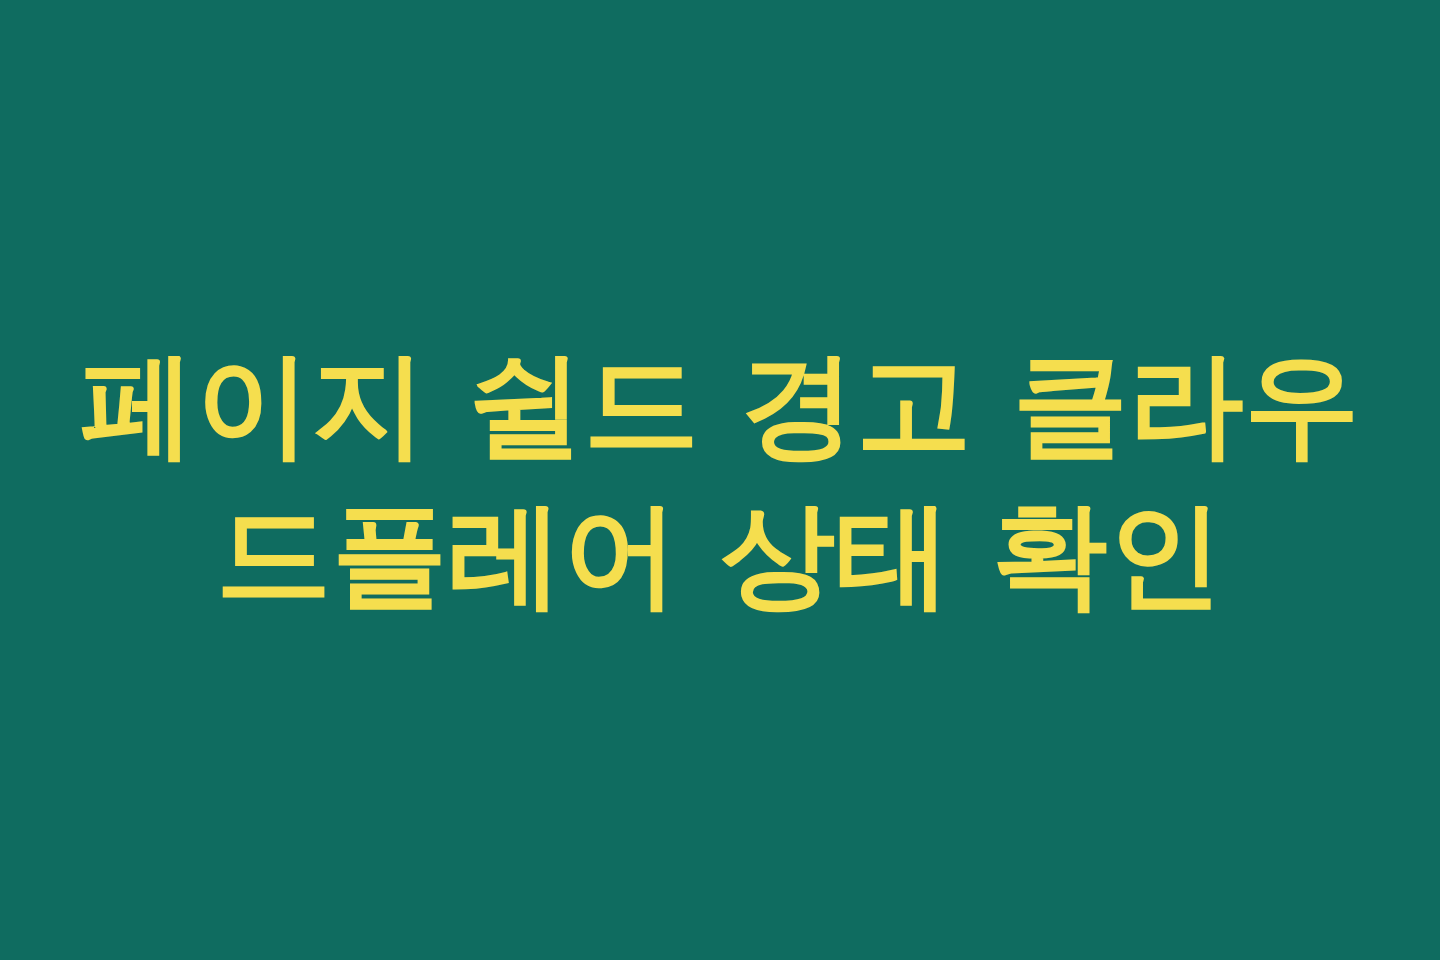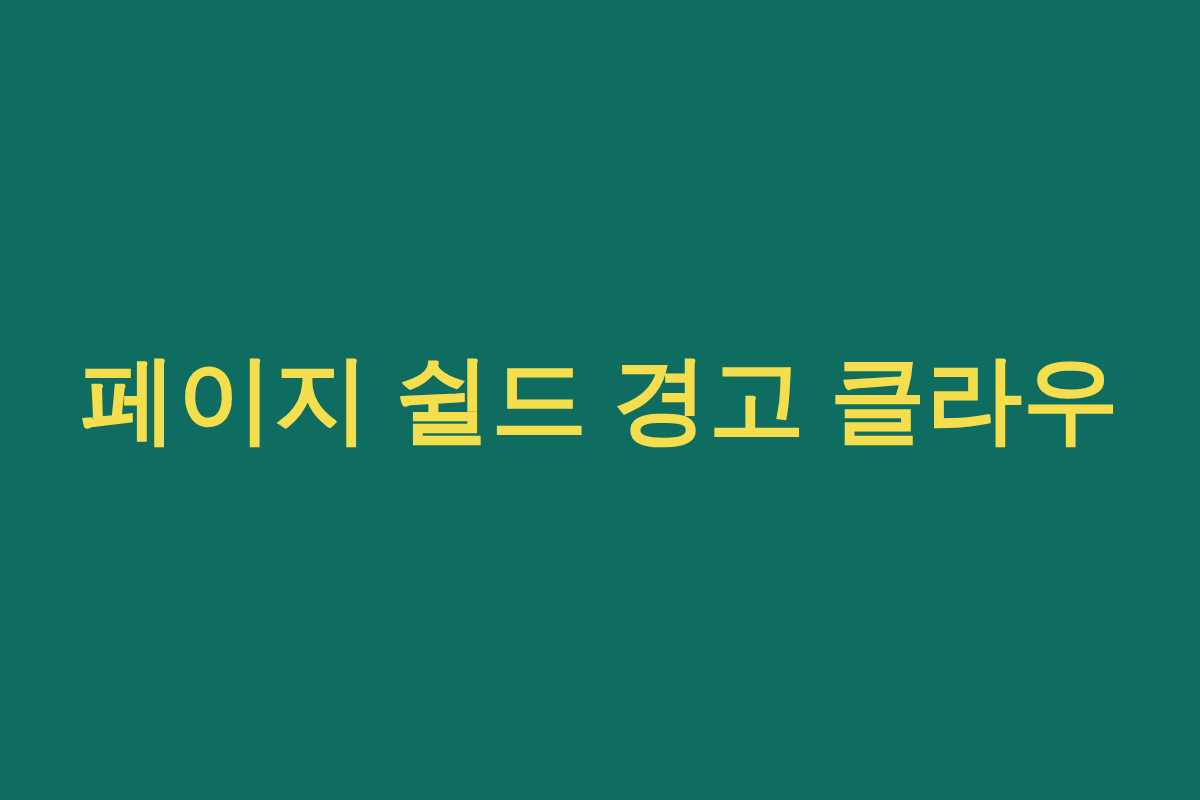--- a/index.html
+++ b/index.html
@@ -38,23 +38,23 @@
     font-weight: 700;
     line-height: 1.30;
     letter-spacing: 0.5px;
     word-break: keep-all;
     text-rendering: geometricPrecision;
   }
 
   .headline .line {
     display: block;
     white-space: nowrap;
-    font-family: Liberation Serif, serif;
   }
 </style>
 </head>
 <body>
 
 <div class="banner">
   <h1 class="headline">
     <span class="line">페이지 쉴드 경고 클라우</span>
+    <span class="line">드플레어 상태 확인</span>
   </h1>
 </div>
 
 </body></html>

